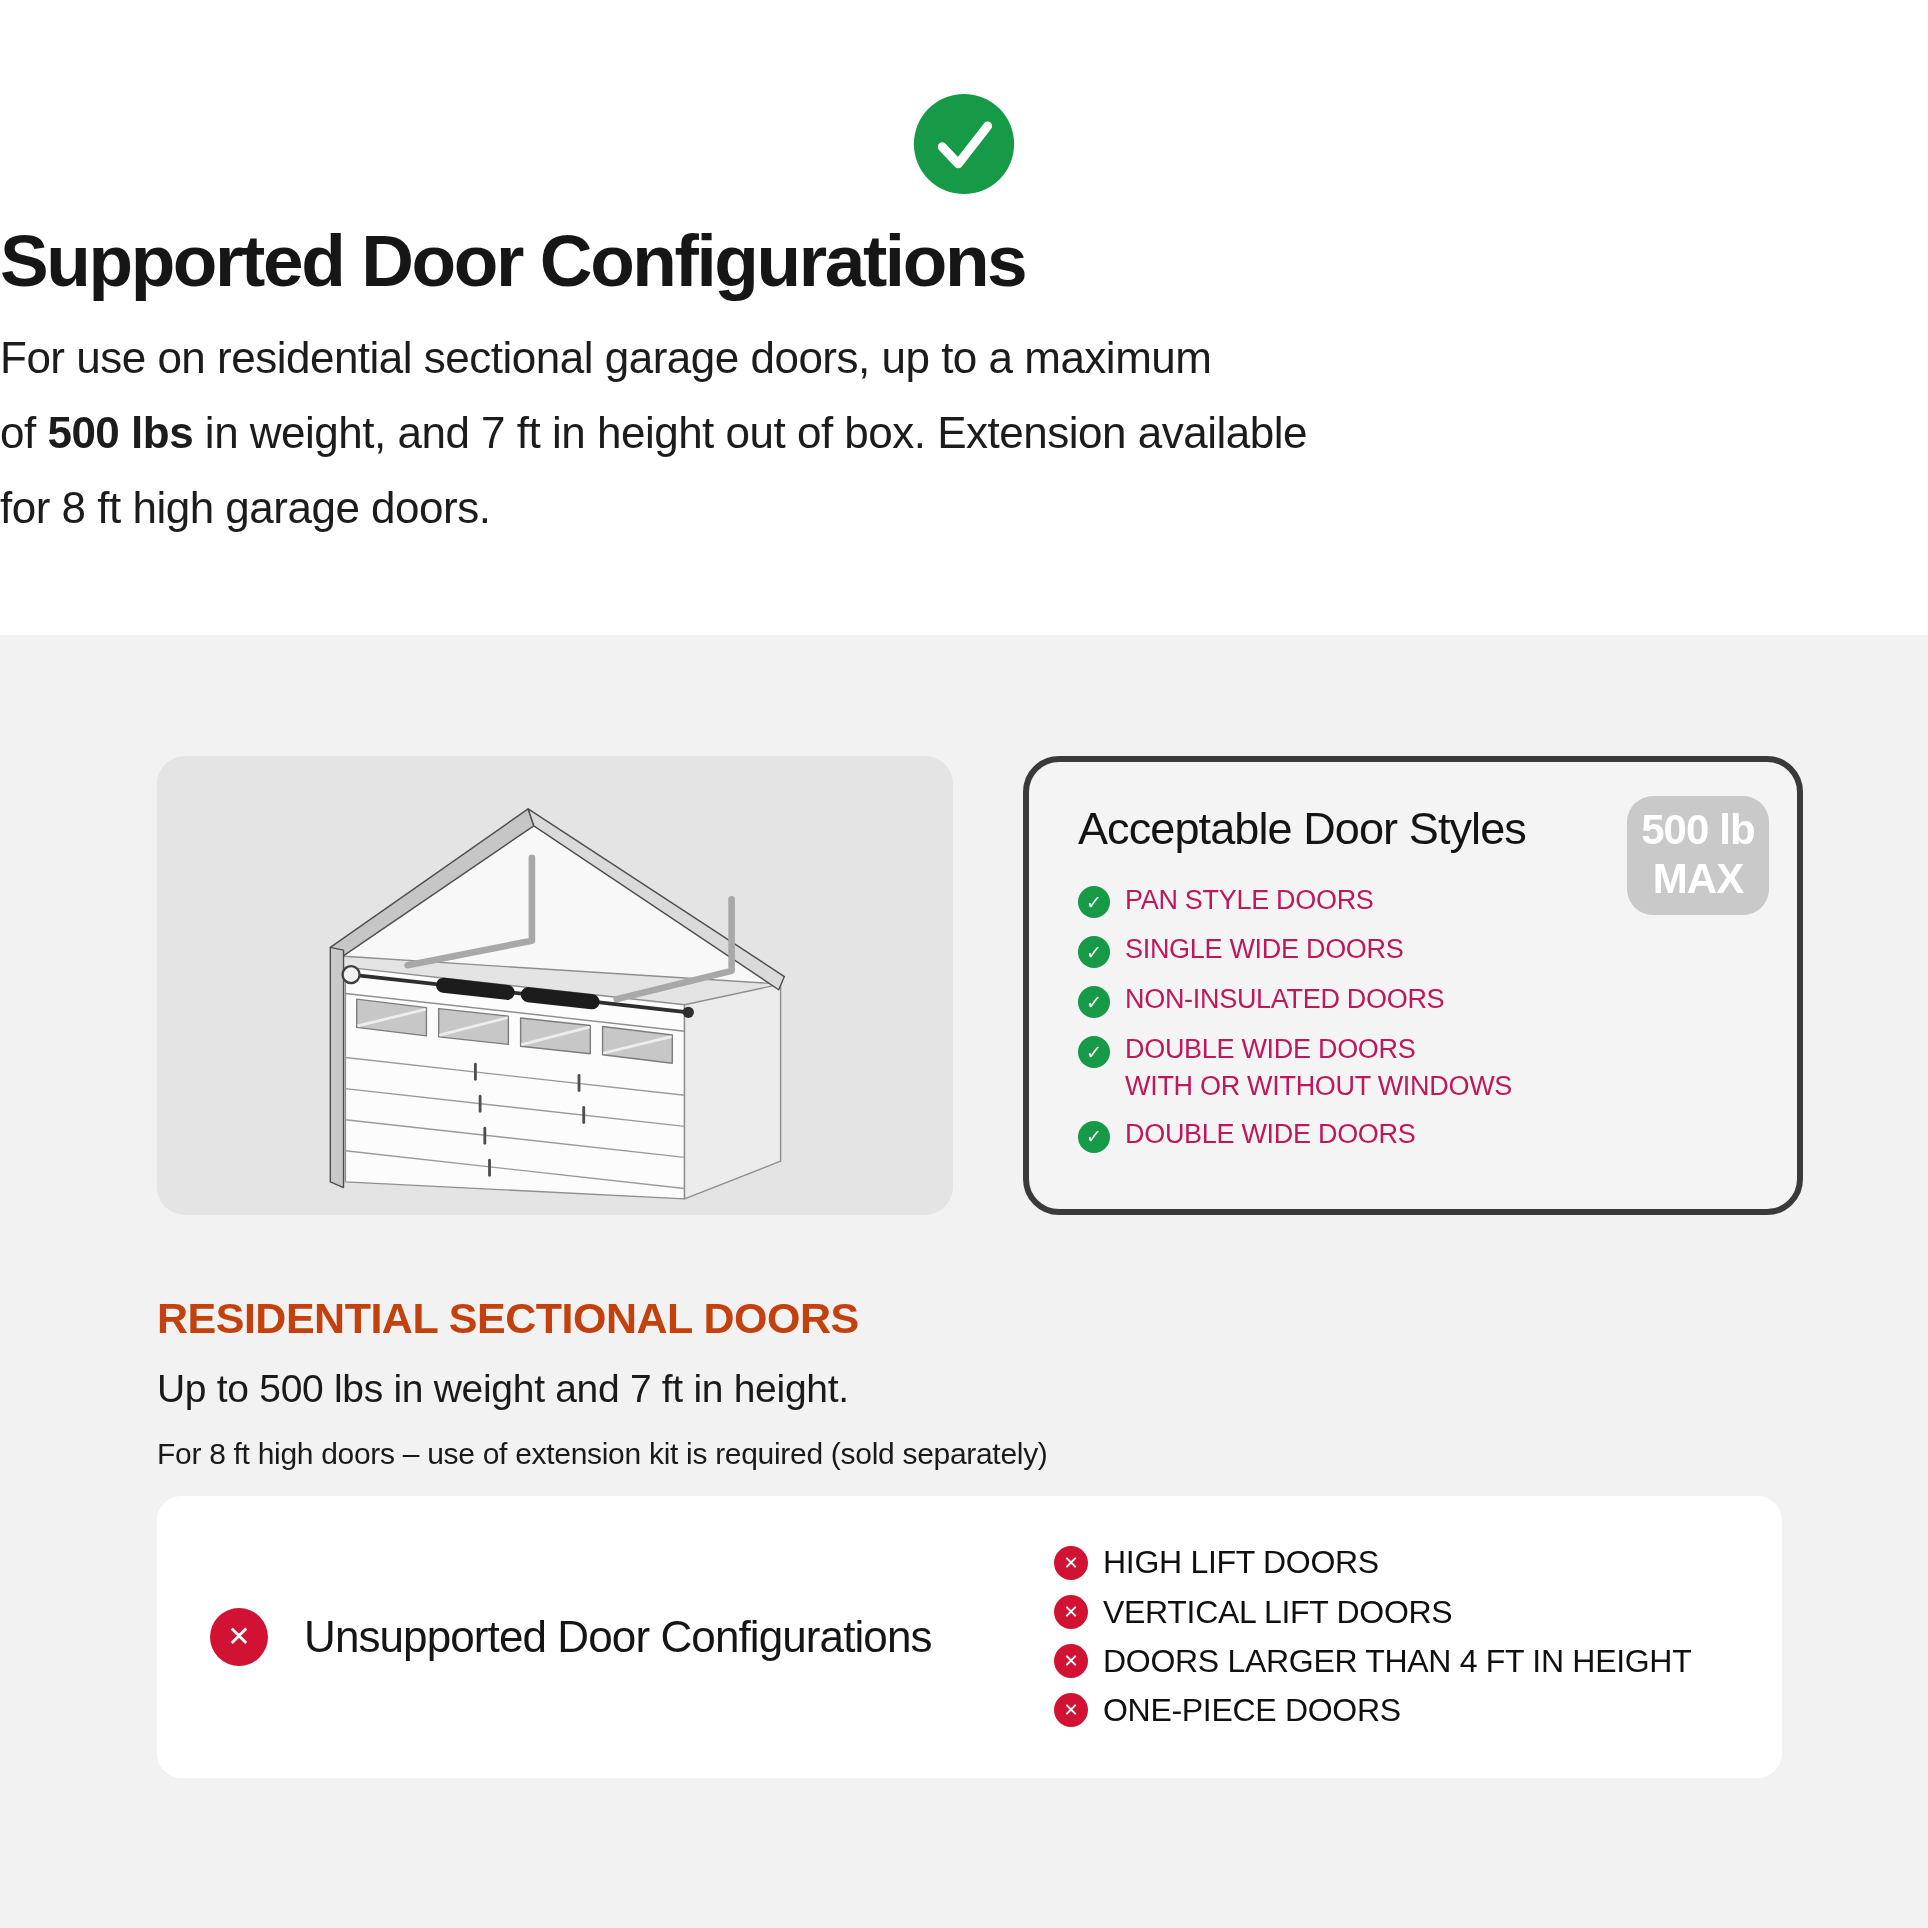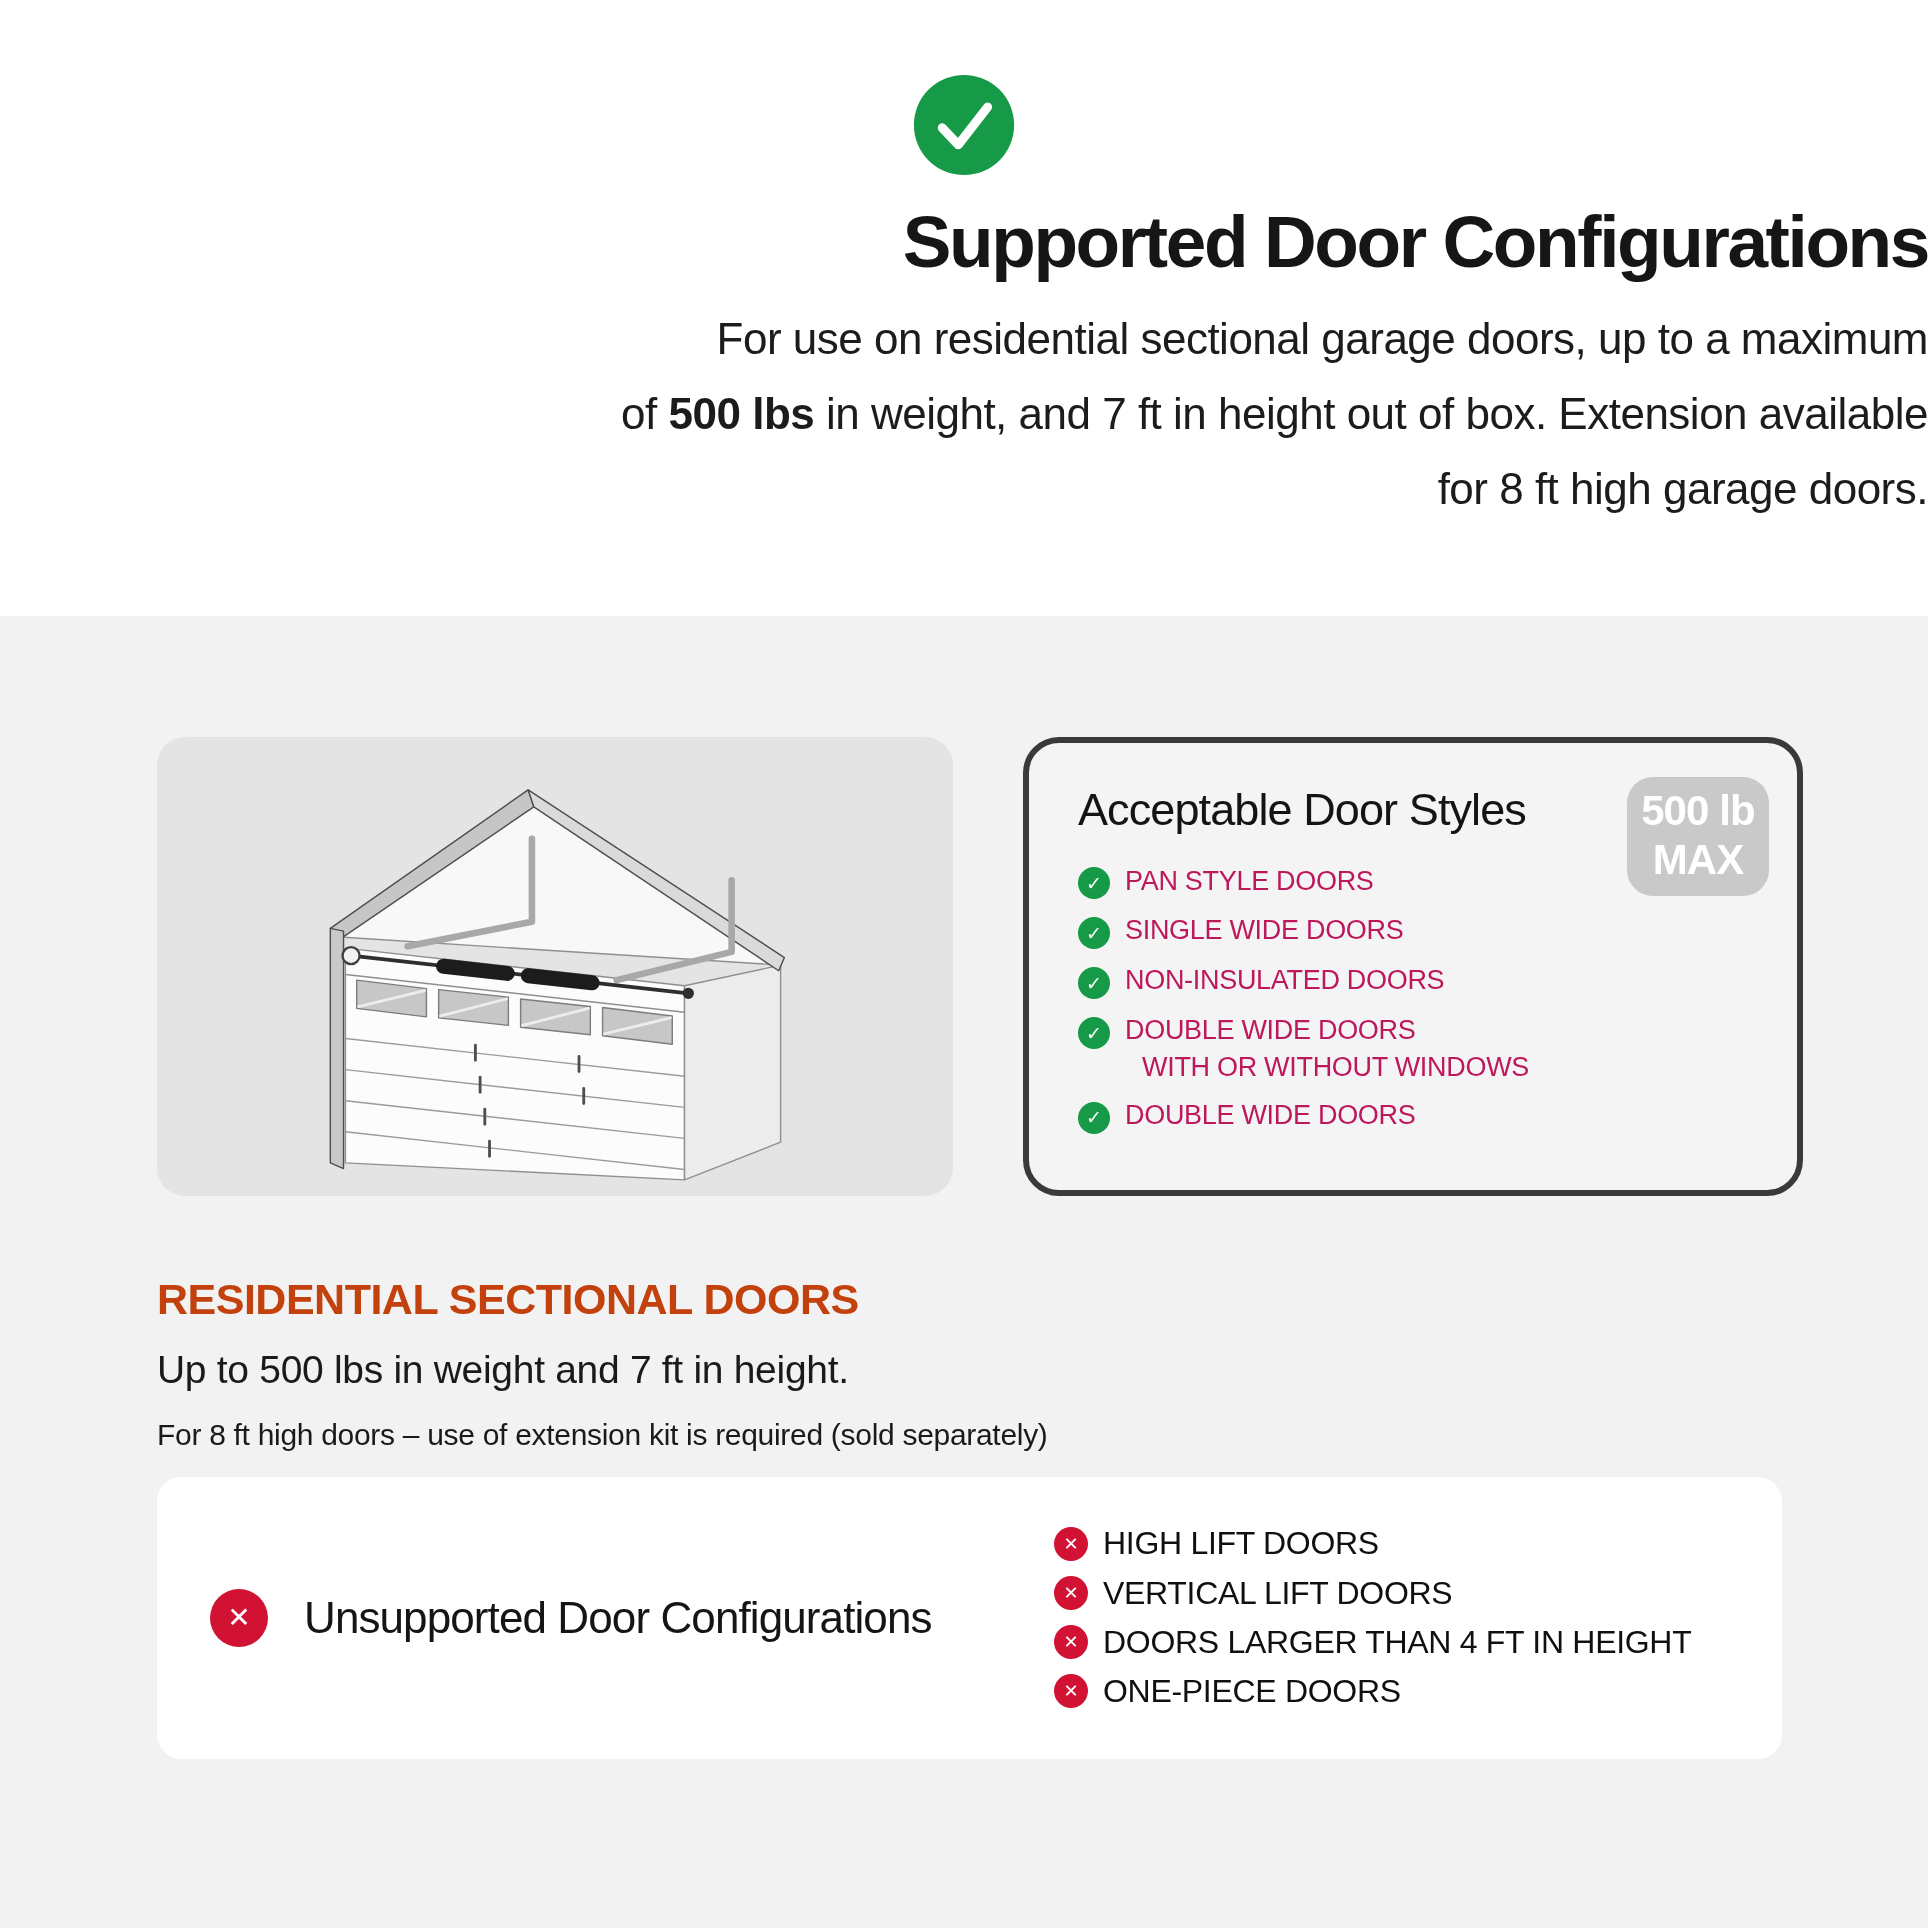--- a/index.html
+++ b/index.html
@@ -4,21 +4,21 @@
 <style>
   html, body { margin: 0; padding: 0; background: #ffffff; }
   body {
     width: 1928px; height: 1928px; overflow: hidden;
     font-family: "Liberation Sans", "DejaVu Sans", sans-serif;
     color: #141414;
   }
   .page { width: 1928px; height: 1928px; display: flex; flex-direction: column; }
 
   
-  .hero { background: #ffffff; text-align: right; padding-top: 73px; padding-bottom: 90px; }
+  .hero { background: #ffffff; text-align: left; padding-top: 92px; padding-bottom: 90px; }
   .hero-check { width: 104px; height: 104px; margin: 0 auto; display: block; }
   .page-title {
     margin-top: 28px; font-size: 73px; font-weight: bold; letter-spacing: -2.4px;
     color: #161616; line-height: 1.0;
   }
   .intro { margin-top: 22.6px; font-size: 44px; line-height: 75px; color: #1c1c1c; letter-spacing: -0.5px; }
   .intro b { font-weight: bold; }
 
   
   .content { background: #f2f2f2; flex: 1; padding: 121px 149px 0 157px; box-sizing: border-box; }
@@ -38,21 +38,21 @@
   .panel-title { font-size: 45px; letter-spacing: -0.9px; color: #141414; }
   .badge {
     position: absolute; top: 34px; right: 28px; width: 142px; height: 119px;
     background: #c9c9c9; border-radius: 26px; color: #ffffff; font-weight: bold;
     font-size: 42px; letter-spacing: -0.9px; text-align: center;
     display: flex; flex-direction: column; justify-content: center; line-height: 1.16;
   }
   .check-list { margin-top: 30px; display: flex; flex-direction: column; gap: 16px; }
   .check-item { display: flex; align-items: flex-start; gap: 15px; }
   .check-label { font-weight: normal; font-size: 27px; line-height: 1.18; color: #be185d; letter-spacing: -0.3px; }
-  .check-sub { display: block; margin-top: 4.7px; margin-left: 17px; }
+  .check-sub { display: block; margin-top: 4.7px; }
   .dot {
     width: 32px; height: 32px; border-radius: 50%; flex: none; margin-top: 1.9px;
     background: #169a47; color: #ffffff; font-size: 19px; font-weight: bold;
     display: flex; align-items: center; justify-content: center;
   }
 
   
   .residential { margin-top: 79px; }
   .res-heading { font-size: 43px; font-weight: bold; letter-spacing: -0.5px; color: #c2410c; }
   .res-line1 { margin-top: 24.5px; font-size: 39px; color: #1a1a1a; letter-spacing: -0.3px; }

